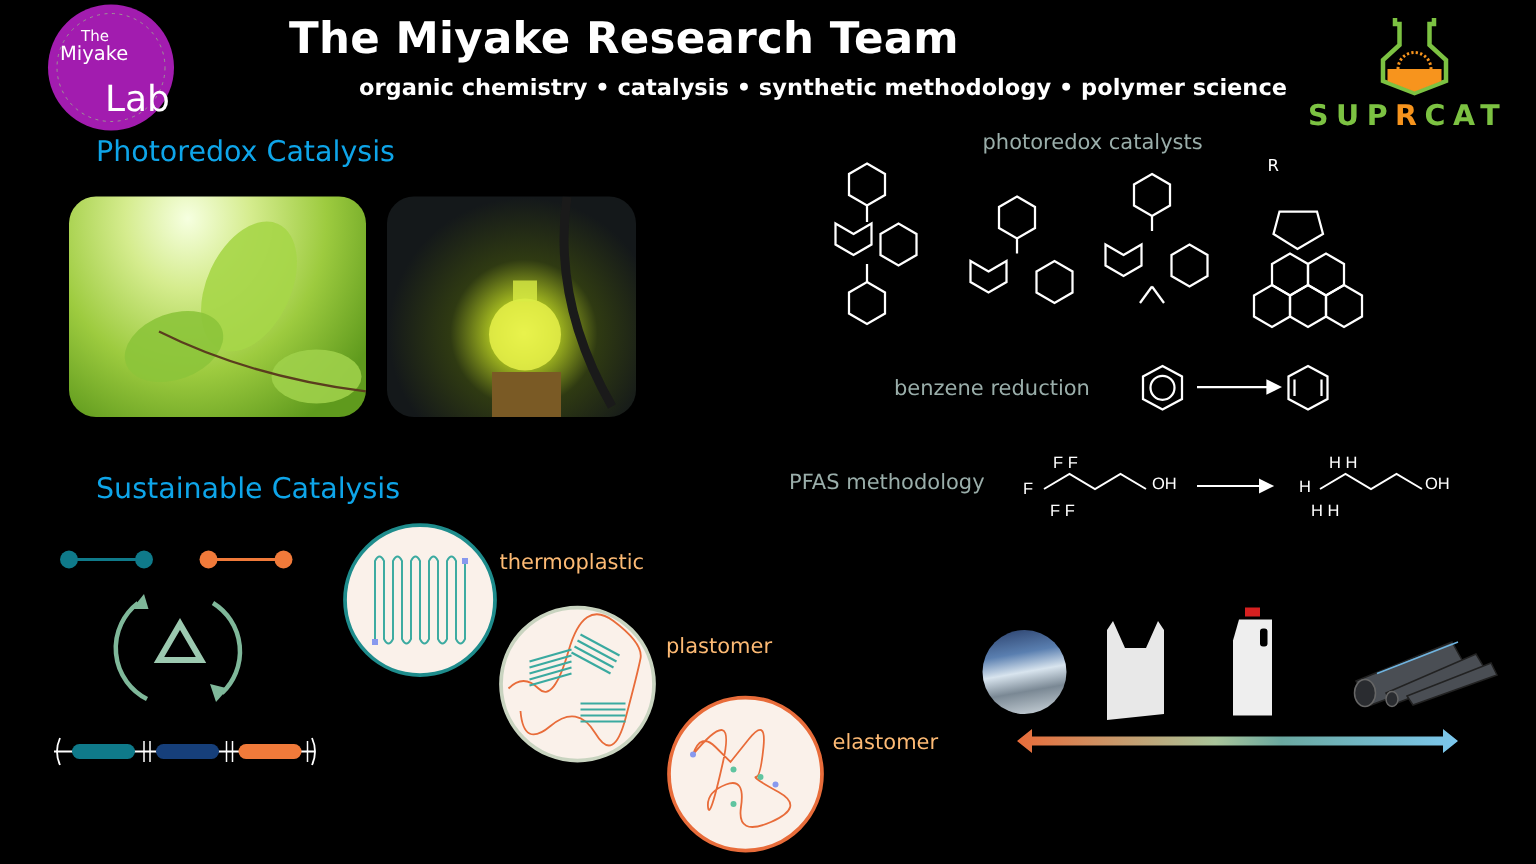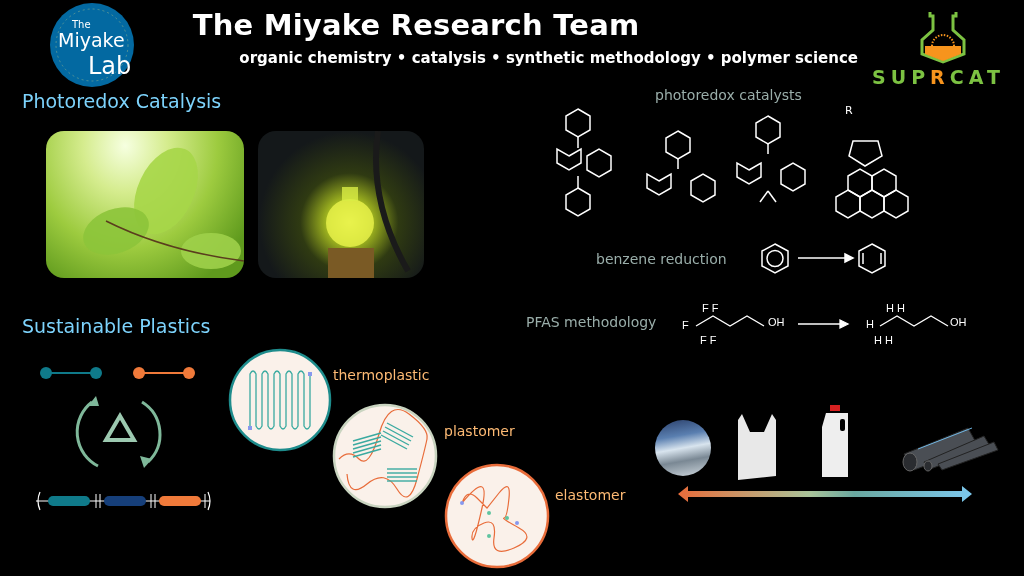--- a/index.html
+++ b/index.html
@@ -1,24 +1,24 @@
 <!DOCTYPE html>
 <html><head>
 <meta charset="utf-8">
 <style>
   html, body { margin:0; padding:0; }
   body { width:1024px; height:576px; background:#000; position:relative; overflow:hidden; font-family:"DejaVu Sans", sans-serif; color:#fff; }
   .abs { position:absolute; }
   .title { left:0; width:832px; top:8px; text-align:center; font-size:29px; font-weight:bold; color:#fff; letter-spacing:0.2px; }
   .subtitle { left:0; width:858px; top:49px; text-align:right; font-size:15px; font-weight:bold; color:#fff; }
-  .logo-left { left:50px; top:3px; width:84px; height:84px; border-radius:50%; background:#0369a1;text-decoration:underline; }
+  .logo-left { left:32px; top:3px; width:84px; height:84px; border-radius:50%; background:#a21caf;text-decoration:underline; }
   .logo-left .the { position:absolute; left:22px; top:16px; font-size:10px; color:#fff; }
-  .logo-left .miyake { position:absolute; left:8px; top:26px; font-size:19px; color:#fff; }
+  .logo-left .miyake { position:absolute; left:8px; top:26px; font-size:13px; color:#fff; }
   .logo-left .lab { position:absolute; left:38px; top:49px; font-size:24px; color:#fff; }
-  .section-head { font-size:19px; color:#7dd3fc; }
+  .section-head { font-size:19px; color:#0ea5e9;margin-left:42px; }
   .photo { border-radius:18px; overflow:hidden; }
   .photo-leaves { left:46px; top:131px; width:198px; height:147px; background: radial-gradient(ellipse at 40% 10%, #f6ffe0 0%, #d5ec8e 25%, #9dcb3f 55%, #5f9a1d 85%); }
   .photo-lab { left:258px; top:131px; width:166px; height:147px; background: radial-gradient(circle at 55% 62%, #f2ff5a 0%, #b5cc22 14%, #2f3a12 38%, #14181a 70%); }
   .gray-label { color:#9aaeaa; font-size:14px;text-align:right; }
   .plastic-label { color:#fdba74; font-size:14px; }
   .suprcat { left:872px; top:66px; font-size:19px; font-weight:bold; letter-spacing:5px; }
 </style>
 </head>
 <body>
 
@@ -112,21 +112,21 @@
   <text x="20" y="42" fill="#fff" stroke="none">F F</text>
   <line x1="118" y1="22" x2="160" y2="22"></line>
     <polygon points="160,18 168,22 160,26" fill="#fff"></polygon>
   <polyline points="200,24 217,14 234,24 251,14 268,24"></polyline>
   <text x="270" y="24" fill="#fff" stroke="none">OH</text>
   <text x="206" y="10" fill="#fff" stroke="none">H H</text>
   <text x="186" y="26" fill="#fff" stroke="none">H</text>
   <text x="194" y="42" fill="#fff" stroke="none">H H</text>
 </svg>
 
-<div class="abs section-head" style="left:22px;top:315px">Sustainable Plastics</div>
+<div class="abs section-head" style="left:22px;top:315px">Sustainable Catalysis</div>
 <svg class="abs" style="left:36px;top:364px" width="170" height="110">
   <line x1="10" y1="9" x2="60" y2="9" stroke="#0f7a8a" stroke-width="2"></line>
   <circle cx="10" cy="9" r="6" fill="#0f7a8a"></circle>
     <circle cx="60" cy="9" r="6" fill="#0f7a8a"></circle>
   <line x1="103" y1="9" x2="153" y2="9" stroke="#f07a3a" stroke-width="2"></line>
   <circle cx="103" cy="9" r="6" fill="#f07a3a"></circle>
     <circle cx="153" cy="9" r="6" fill="#f07a3a"></circle>
   <path d="M62 102 A38 38 0 0 1 56 38" stroke="#7fb89a" stroke-width="3" fill="none"></path>
   <polygon points="60,32 52,42 63,42" fill="#7fb89a"></polygon>
   <path d="M106 38 A38 38 0 0 1 112 98" stroke="#7fb89a" stroke-width="3" fill="none"></path>

